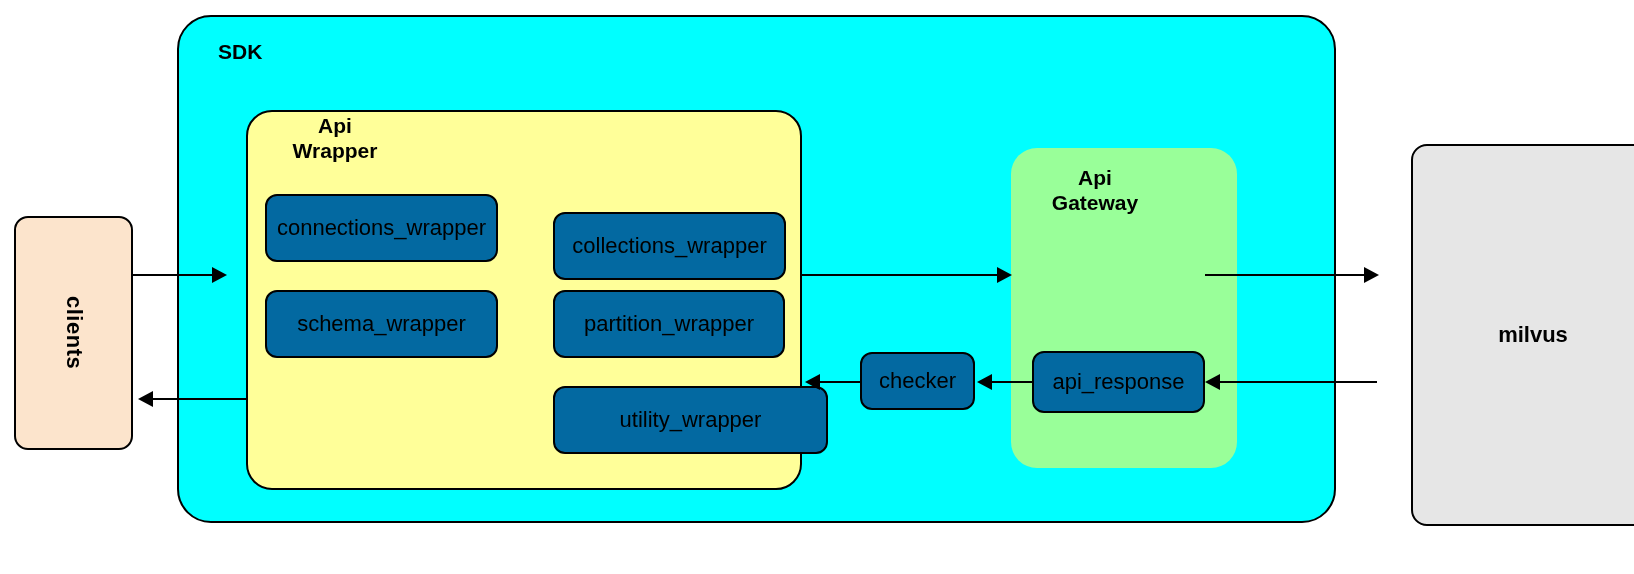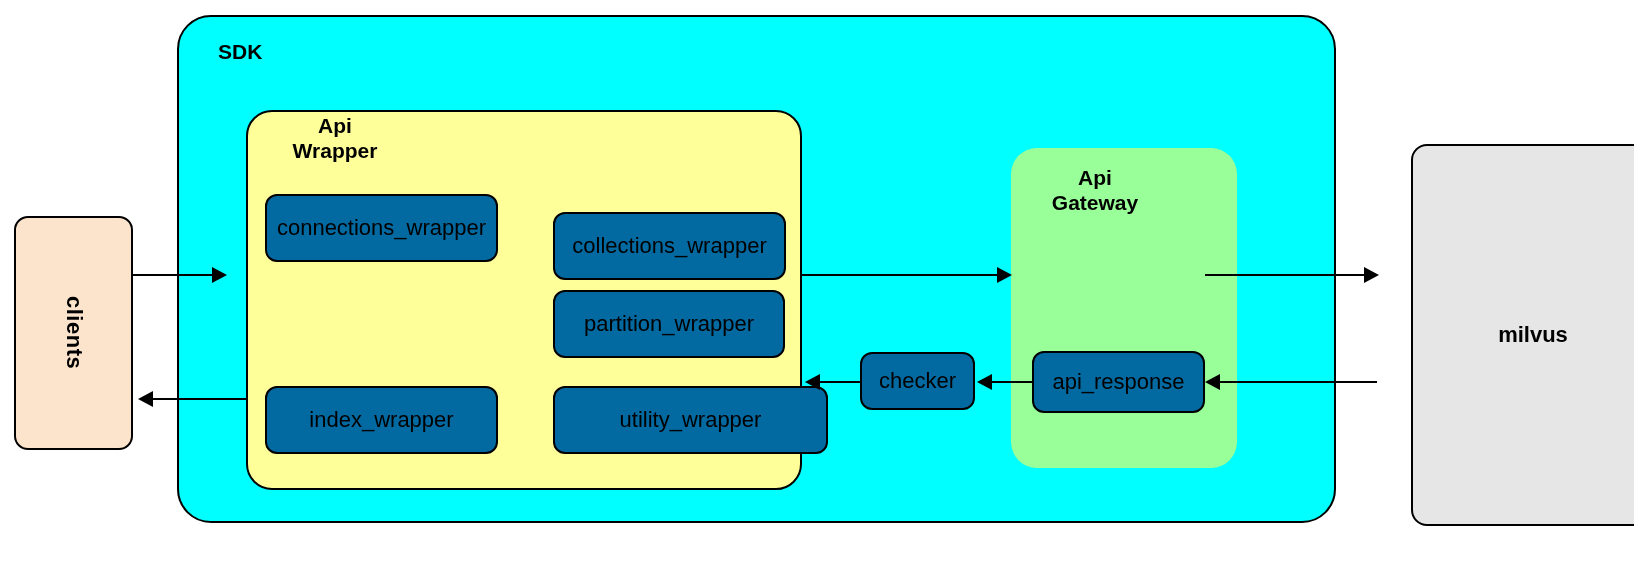--- a/index.html
+++ b/index.html
@@ -130,28 +130,28 @@
 Wrapper</div>
 
   <div class="box leaf-box" style="left:265px; top:194px; width:233px; height:68px;">
     <span>connections_wrapper</span>
   </div>
 
   <div class="box leaf-box" style="left:553px; top:194px; width:233px; height:68px;margin-top:18px;">
     <span>collections_wrapper</span>
   </div>
 
+  <div class="box leaf-box" style="left:265px; top:290px; width:233px; height:68px;">
+    <span>schema_wrapper</span>
+  </div>
 
   <div class="box leaf-box" style="left:553px; top:290px; width:232px; height:68px;">
     <span>partition_wrapper</span>
   </div>
 
-  <div class="box leaf-box" style="left:265px; top:386px; width:233px; height:68px;">
-    <span>index_wrapper</span>
-  </div>
 
   <div class="box leaf-box" style="left:553px; top:386px; width:275px; height:68px;">
     <span>utility_wrapper</span>
   </div>
 
   <div class="box api-gateway-group" style="left:1011px; top:148px; width:226px; height:320px;"></div>
 
   <div class="group-title" style="left:1020px; top:166px; width:150px;">Api
 Gateway</div>
 

